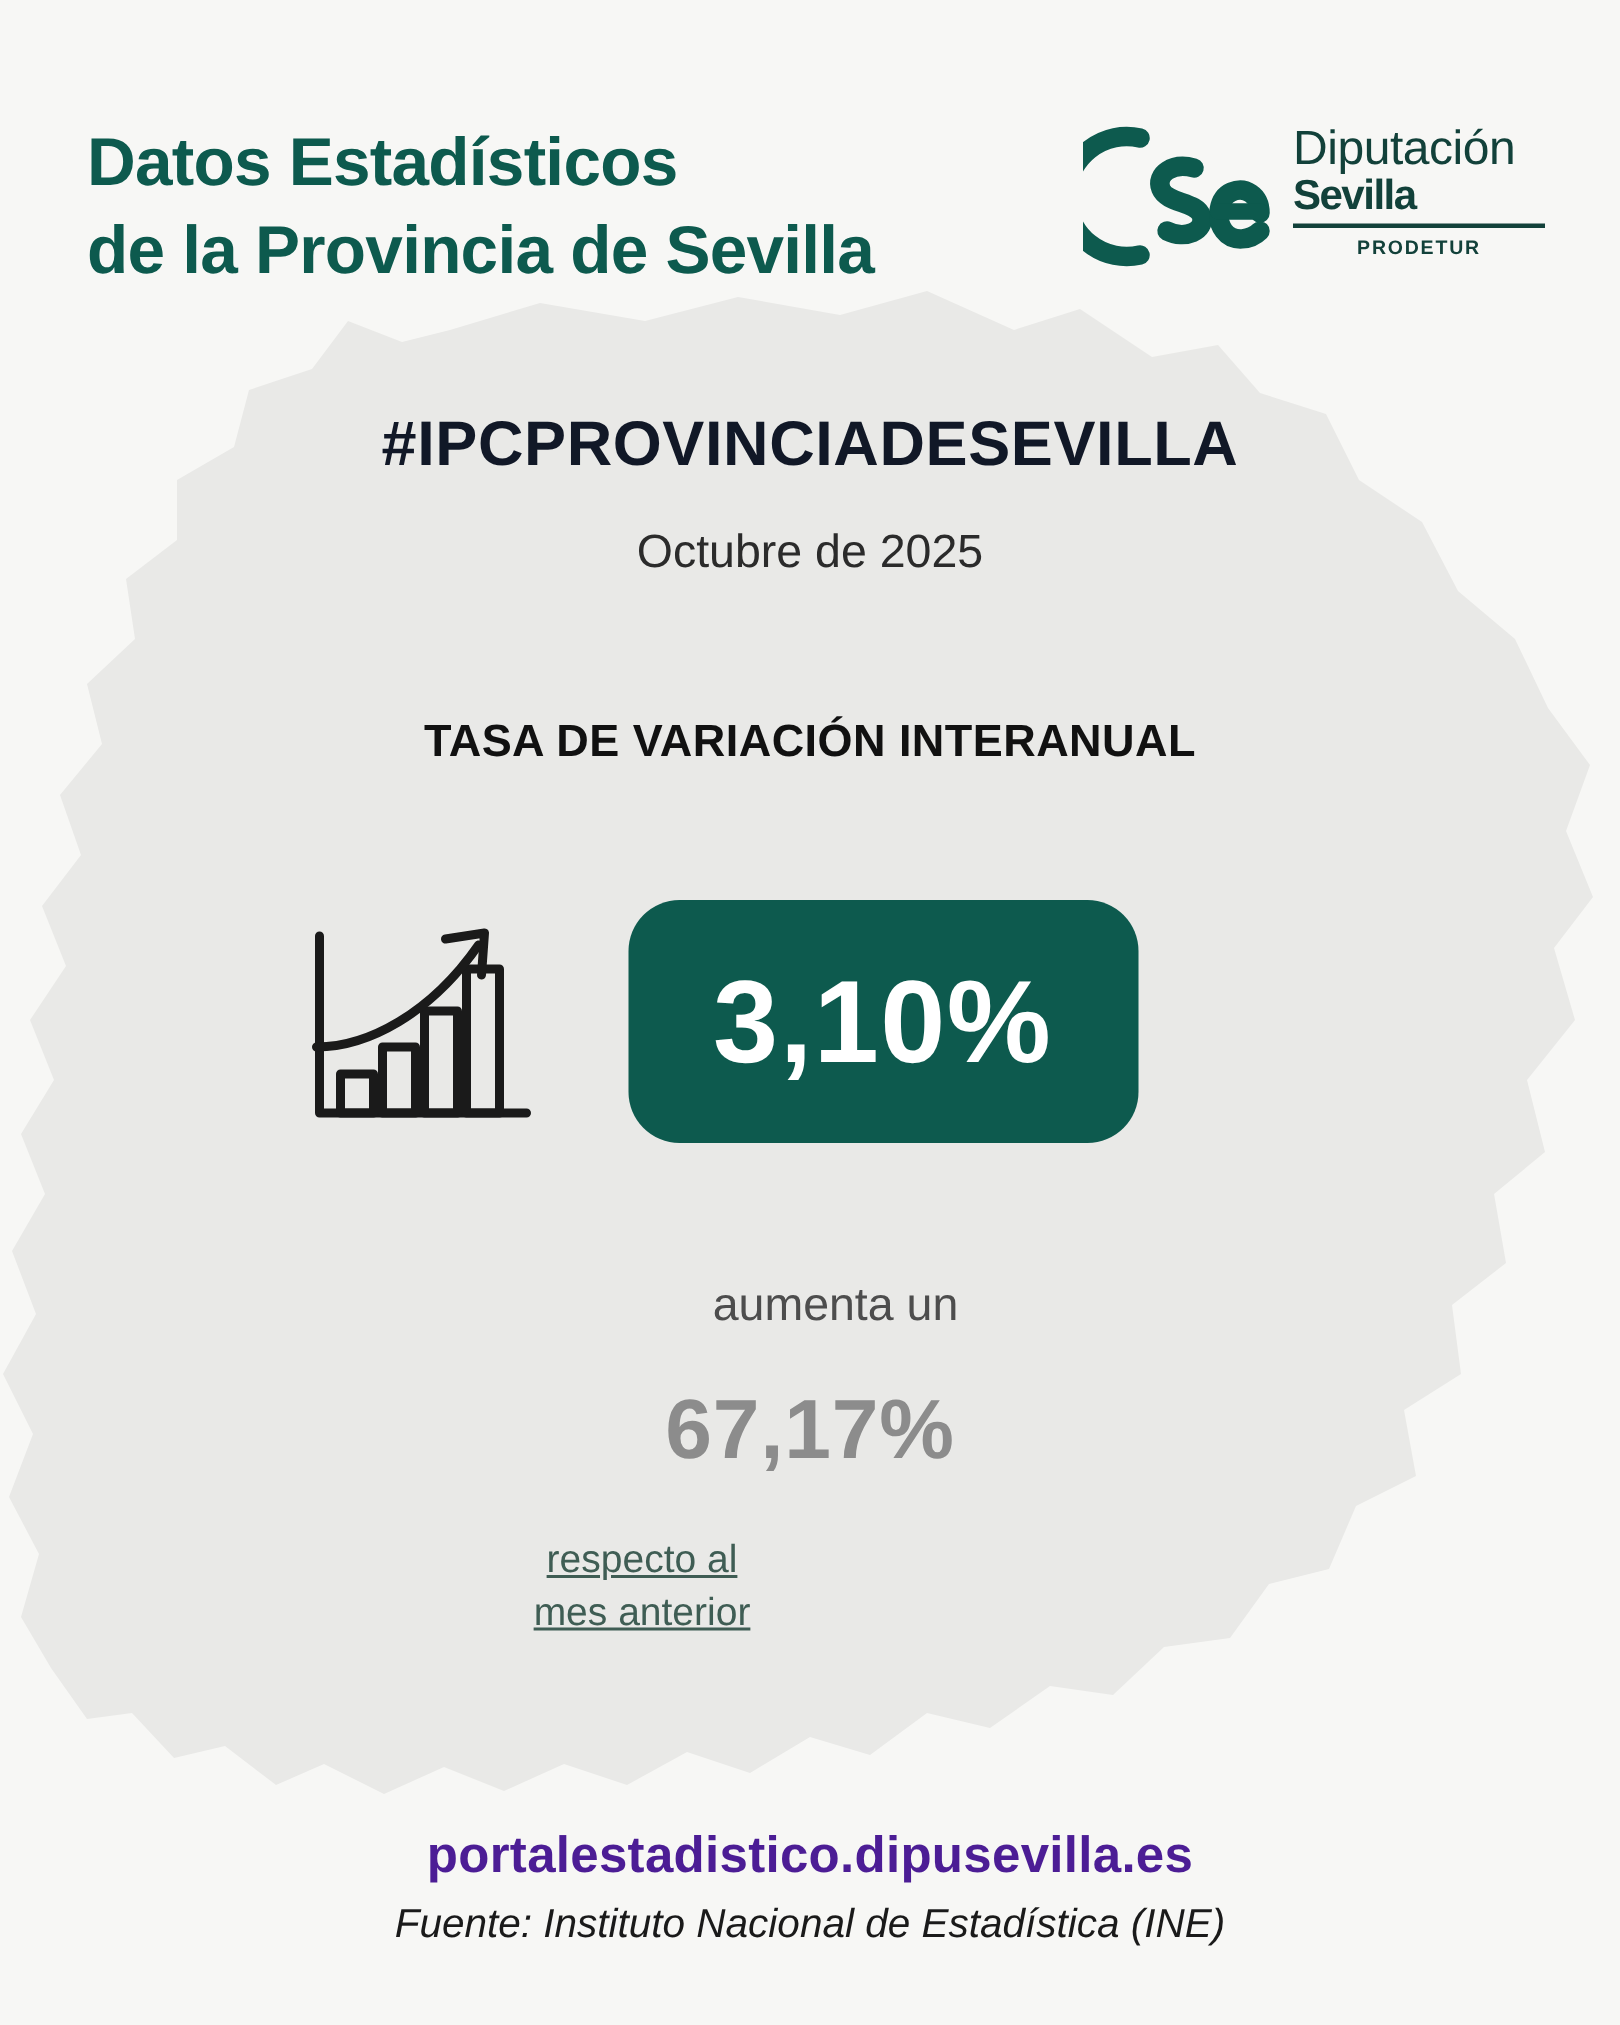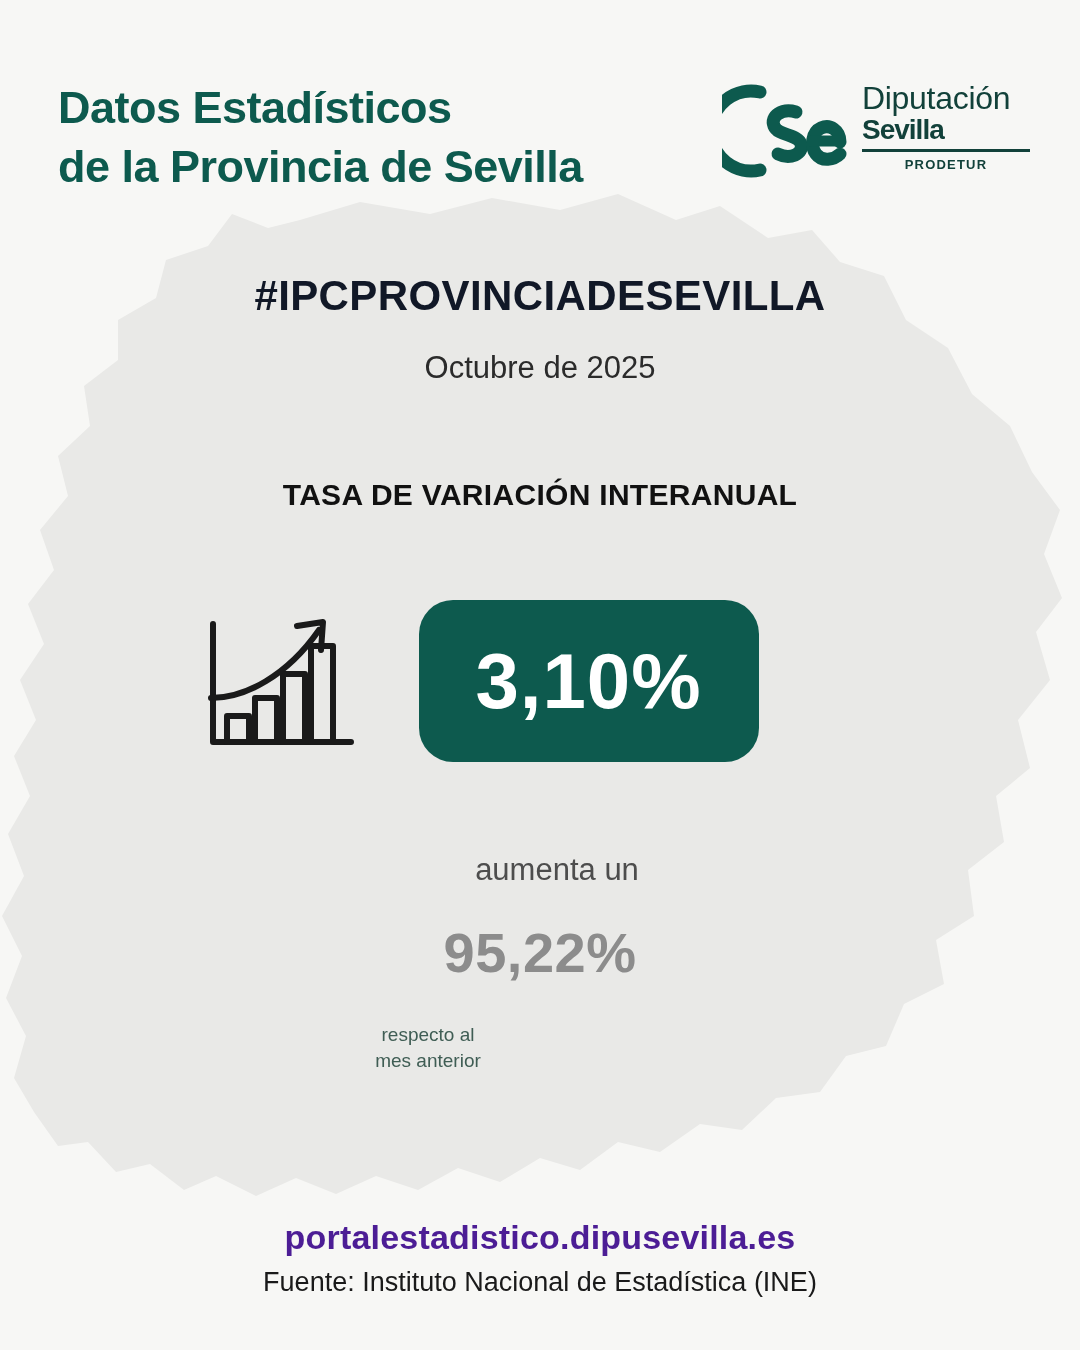--- a/index.html
+++ b/index.html
@@ -187,44 +187,46 @@
     font-size: 56px;
     font-weight: bold;
     color: #8c8c8c;
     letter-spacing: 0.5px;
   }
   .monthly-ref {
     position: absolute;
     top: 1022px;
     width: 856px;
     text-align: center;
-    font-size: 19px;
+    font-size: 26px;
     line-height: 1.35;
     color: #3f5d54;
     white-space: pre-line;
+    text-decoration: underline;
   }
 
   
   .footer {
     position: absolute;
     bottom: 52px;
     left: 0;
     width: 1080px;
     text-align: center;
     z-index: 2;
   }
   .footer-url {
     font-size: 34px;
     font-weight: bold;
     color: #4c1d95;
     letter-spacing: 0.2px;
   }
   .footer-source {
     margin-top: 10px;
     font-size: 27px;
+    font-style: italic;
     color: #1a1a1a;
   }
 </style>
 </head>
 <body>
 
 <svg class="map-bg" viewBox="0 0 1080 1060" preserveAspectRatio="xMidYMid meet">
   <path fill="#e9e9e7" d="M300,40 L360,22 L430,34 L492,18 L560,30 L618,14 L676,40 L720,26 L768,58 L812,50 L840,82 L884,96 L906,140 L948,168 L972,214 L1010,246 L1032,292 L1060,330 L1044,374 L1062,418 L1036,452 L1050,500 L1018,540 L1030,588 L996,616 L1004,662 L968,690 L974,736 L936,760 L944,804 L904,824 L886,866 L846,876 L820,912 L776,918 L742,950 L700,944 L660,972 L618,962 L580,990 L540,978 L500,1002 L458,988 L418,1010 L376,996 L336,1014 L296,998 L256,1016 L216,996 L184,1010 L150,984 L116,992 L88,962 L58,966 L34,932 L14,898 L26,856 L6,818 L22,776 L2,736 L24,696 L8,654 L30,616 L14,576 L36,540 L20,500 L44,464 L28,424 L54,390 L40,350 L68,316 L58,276 L90,246 L84,206 L118,180 L118,140 L156,118 L166,80 L208,66 L232,34 L268,48 Z"></path>
 </svg>
 
@@ -265,21 +267,21 @@
         <path d="M96,20 L122,16 L120,44"></path>
       </g>
     </svg>
 
     <div class="badge">
       <span class="badge-value">3,10%</span>
     </div>
   </div>
 
   <div class="increase-text">aumenta un</div>
-  <div class="monthly-value">95,22%</div>
+  <div class="monthly-value">67,17%</div>
   <div class="monthly-ref">respecto al
 mes anterior</div>
 </div>
 
 <div class="footer">
   <div class="footer-url">portalestadistico.dipusevilla.es</div>
   <div class="footer-source">Fuente: Instituto Nacional de Estadística (INE)</div>
 </div>
 
 </body></html>

